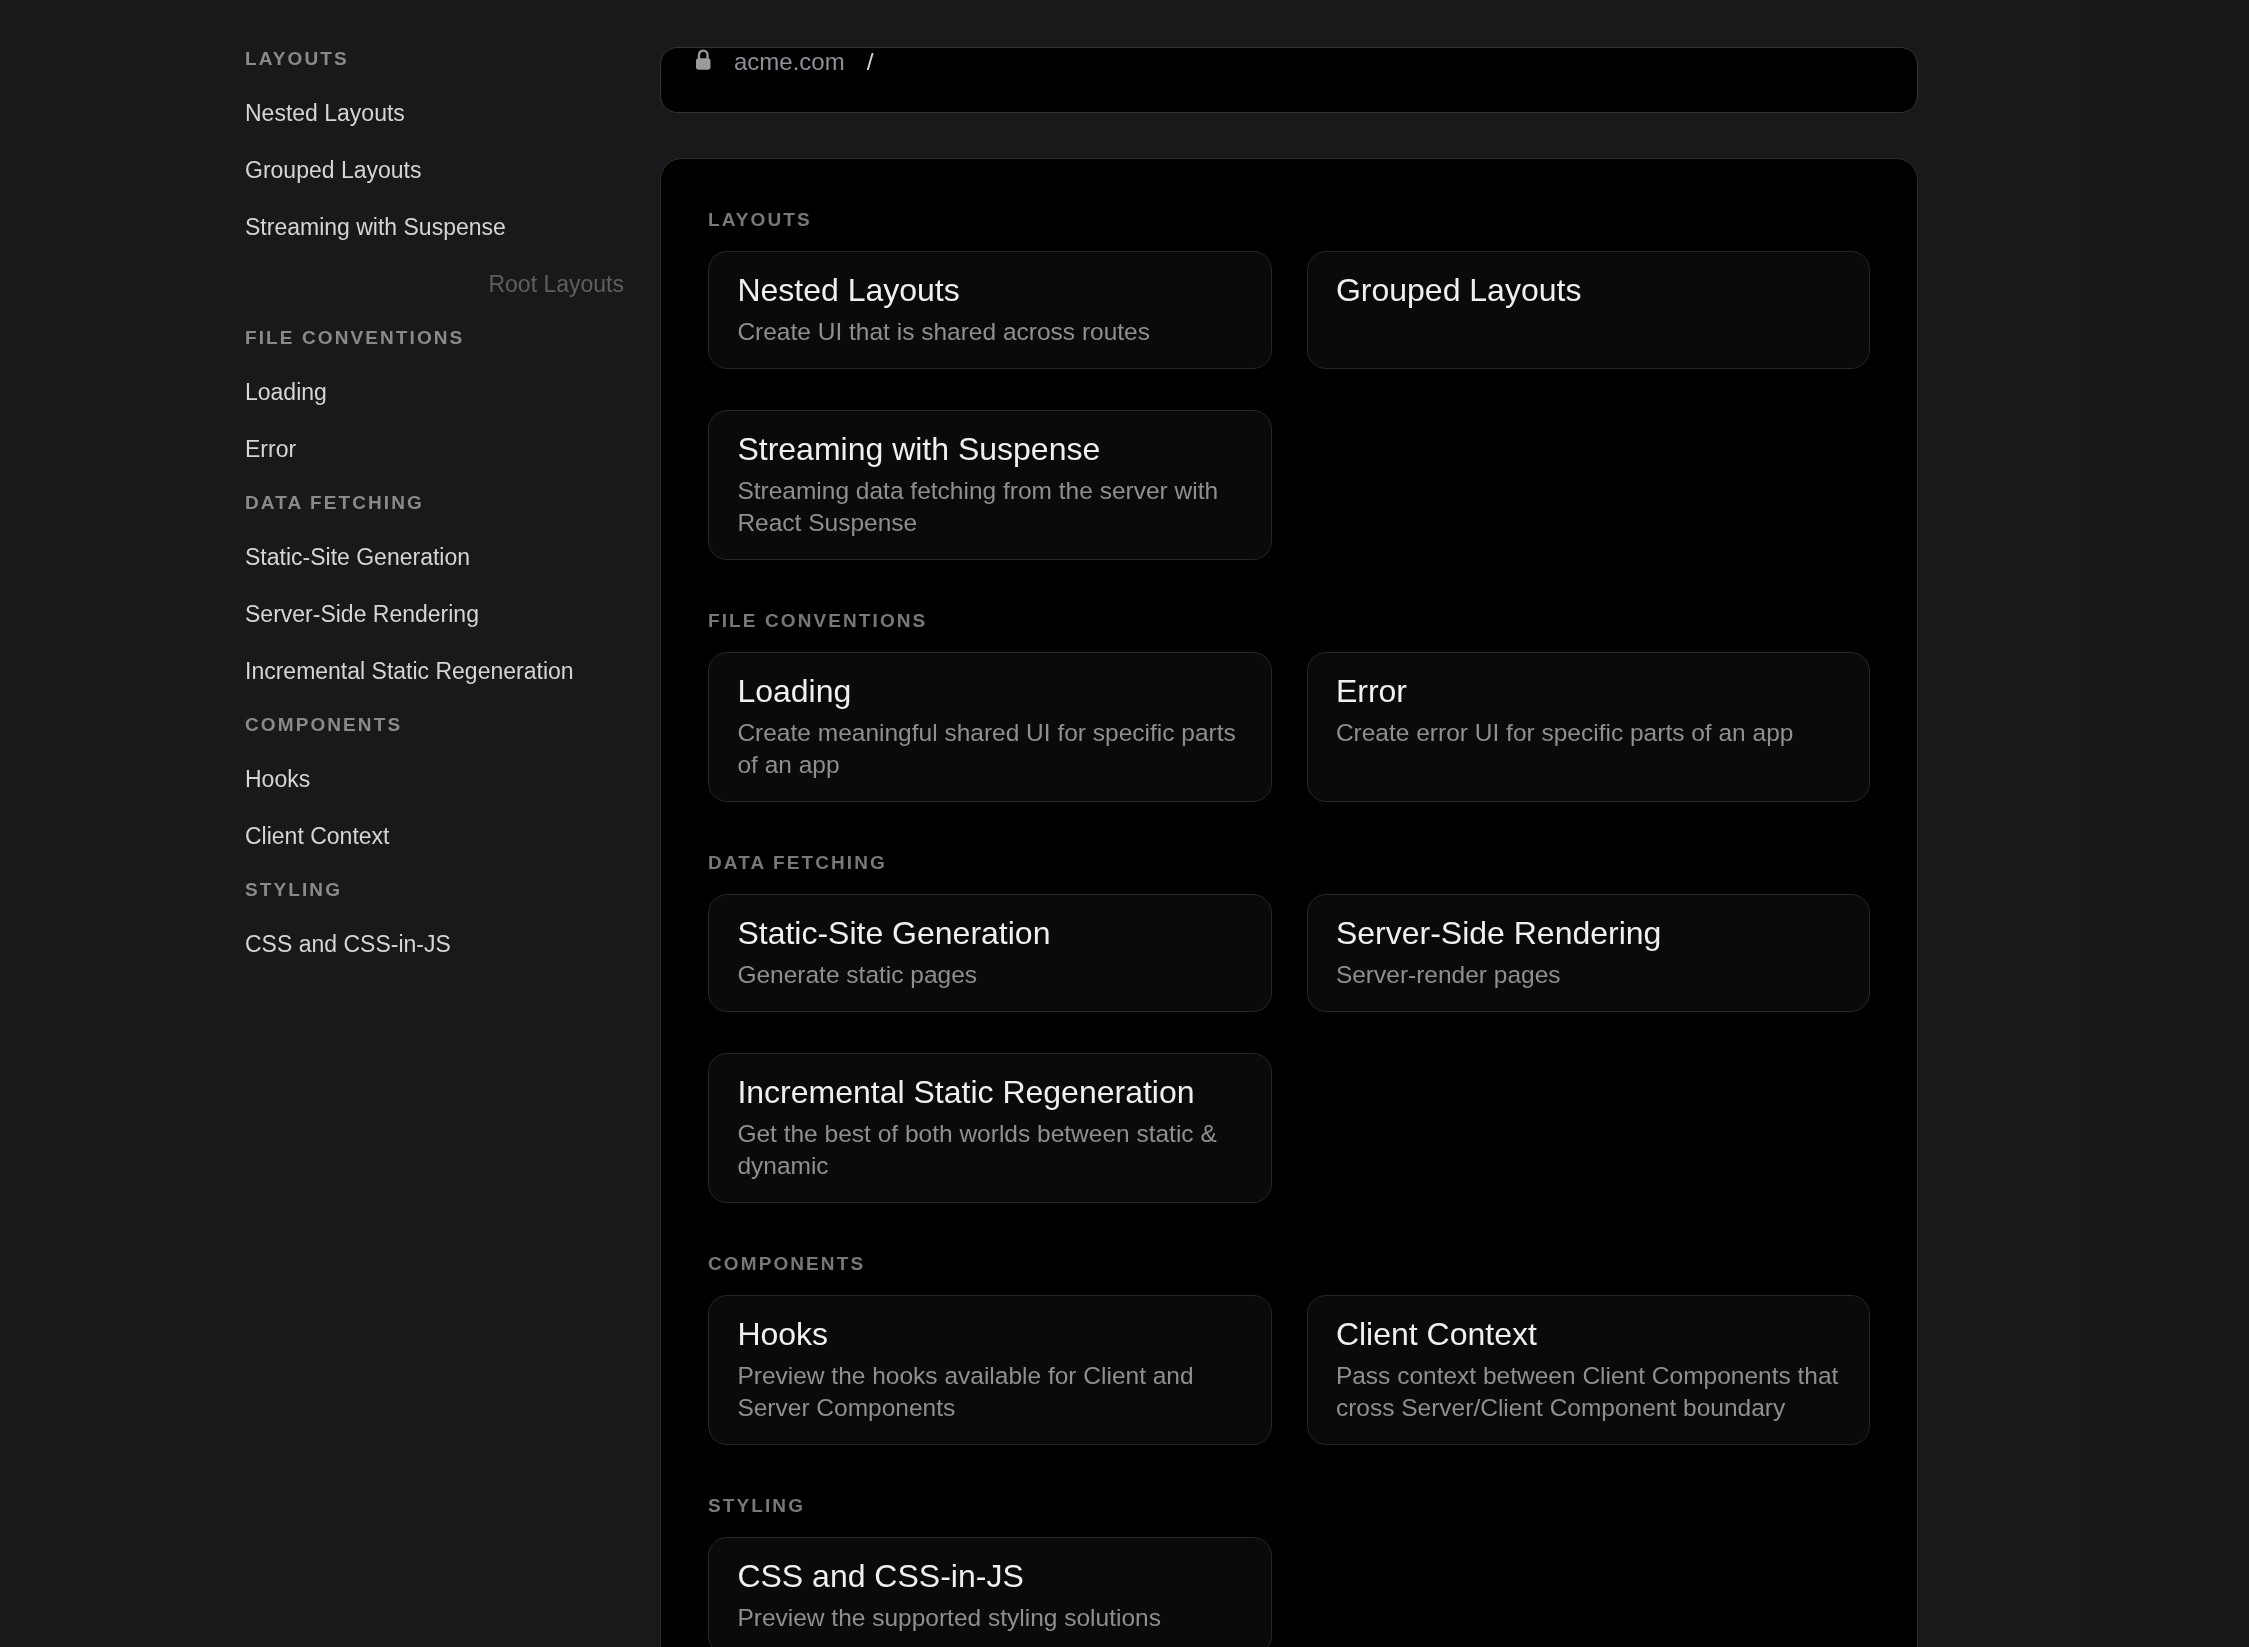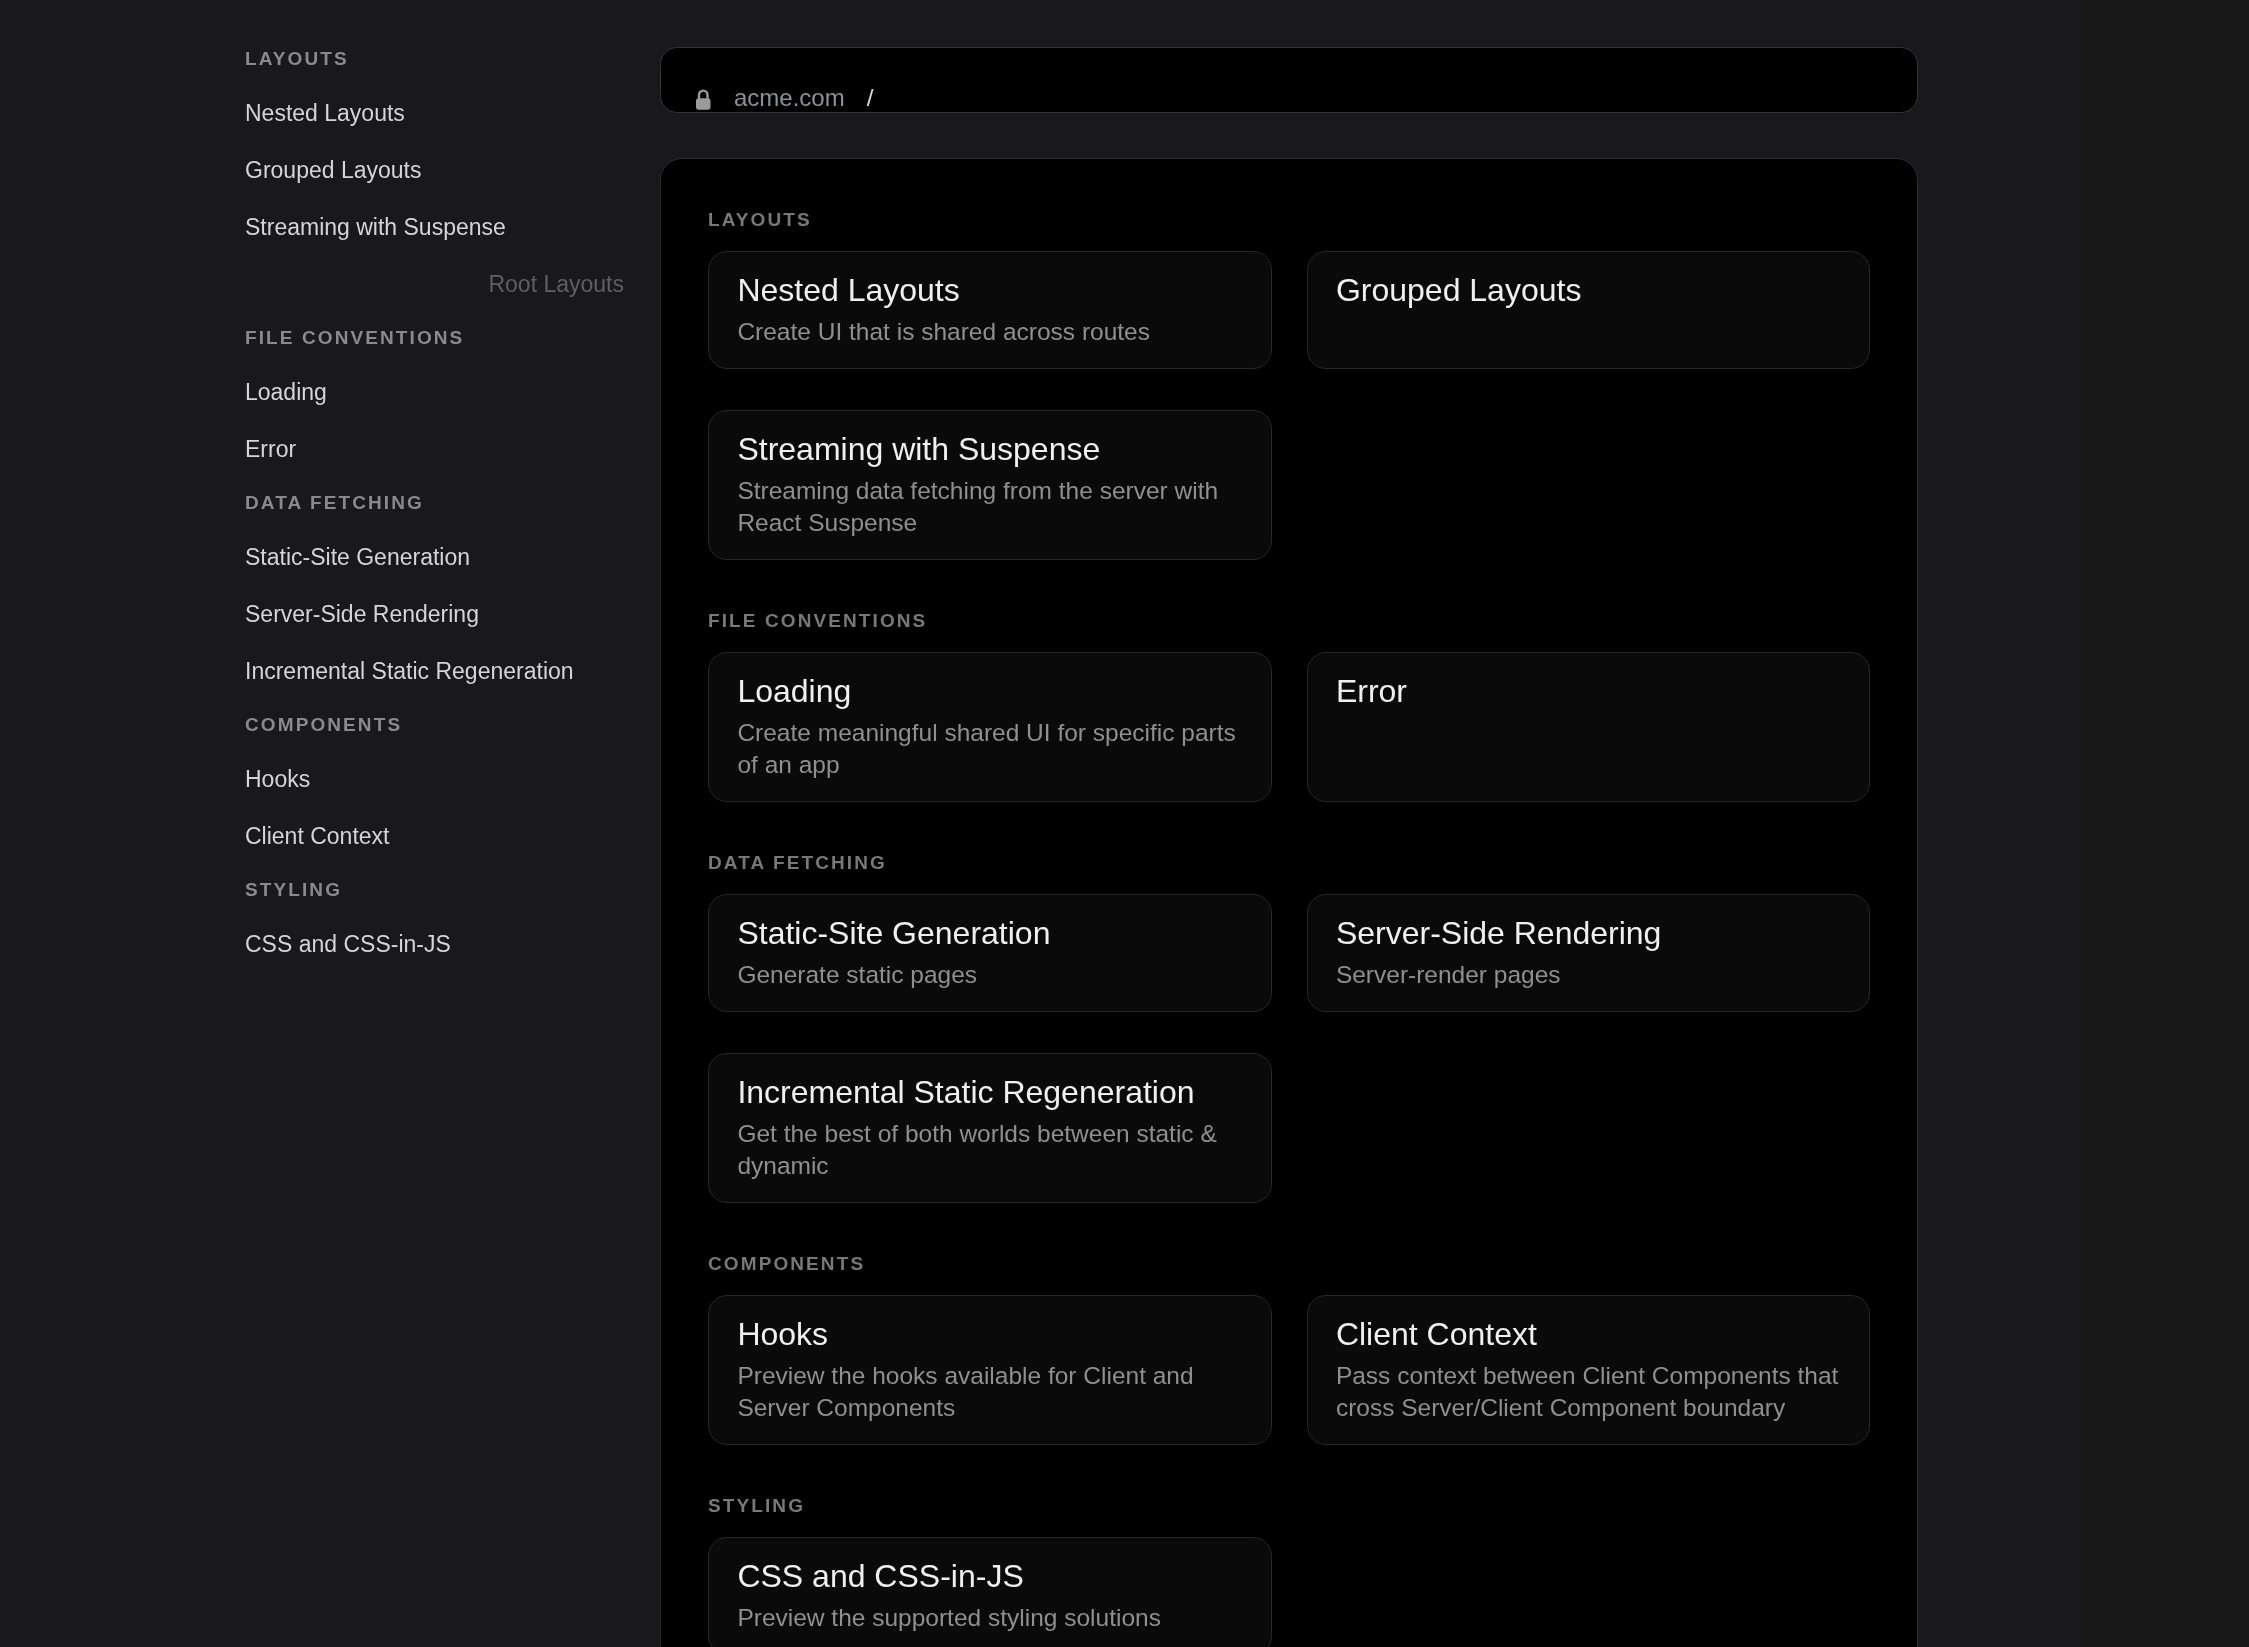--- a/index.html
+++ b/index.html
@@ -21,21 +21,21 @@
   .side-item{
     font-size:23px;line-height:27px;font-weight:500;color:#d5d5d5;
     margin-bottom:30px;cursor:pointer;white-space:nowrap;
   }
   .side-item.disabled{color:#5f5f5f;cursor:default;text-align:right;}
 
   
   .address-bar{
     position:absolute;left:660px;top:47px;width:1258px;height:66px;
     background:#000;border:1.6px solid #343434;border-radius:17.4px;
-    display:flex;align-items:flex-end;padding:0 32px;cursor:pointer;
+    display:flex;align-items:flex-start;padding:0 32px;cursor:pointer;
   }
   .lock{display:flex;flex:0 0 auto;margin-right:20.5px;}
   .domain{font-size:24px;font-weight:500;color:#8d9096;}
   .slash{font-size:24.5px;font-weight:400;color:#d6d6d6;margin-left:22px;}
 
   
   .panel{
     position:absolute;left:660px;top:158px;width:1258px;height:1627px;
     background:#000;border:1.6px solid #2c2c2c;border-radius:22px;
     padding:51px 47px;
@@ -130,20 +130,21 @@
 
     <section class="m-section">
       <div class="m-label">FILE CONVENTIONS</div>
       <div class="grid">
         <article class="card">
           <h3>Loading</h3>
           <p>Create meaningful shared UI for specific parts of an app</p>
         </article>
         <article class="card">
           <h3>Error</h3>
+          <p>Create error UI for specific parts of an app</p>
         </article>
       </div>
     </section>
 
     <section class="m-section">
       <div class="m-label">DATA FETCHING</div>
       <div class="grid">
         <article class="card">
           <h3>Static-Site Generation</h3>
           <p>Generate static pages</p>

